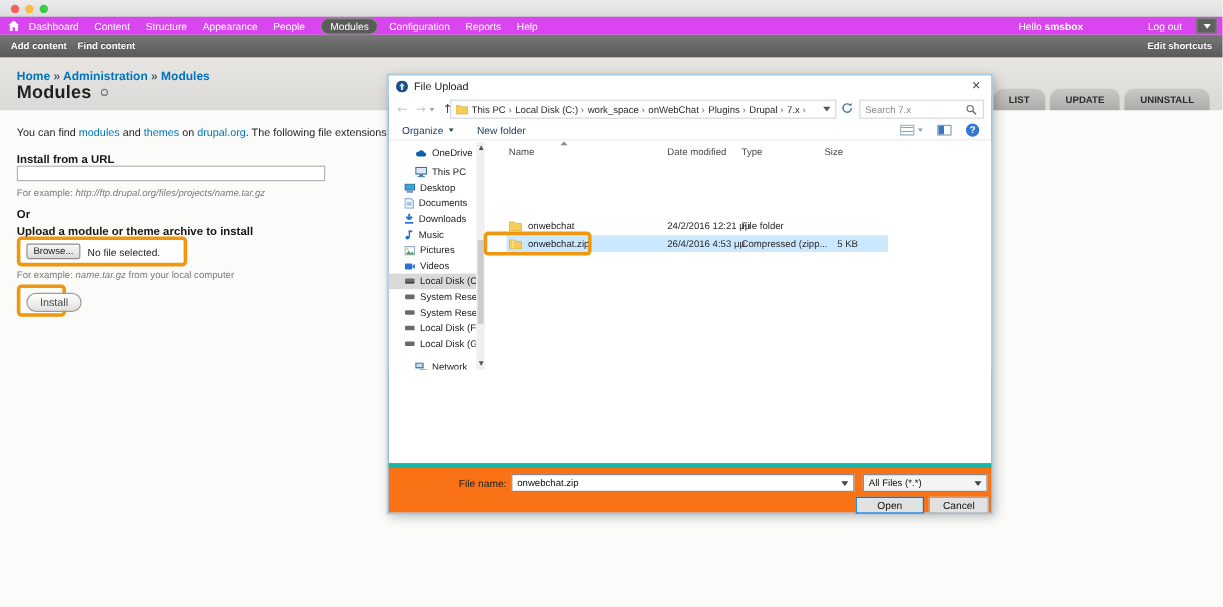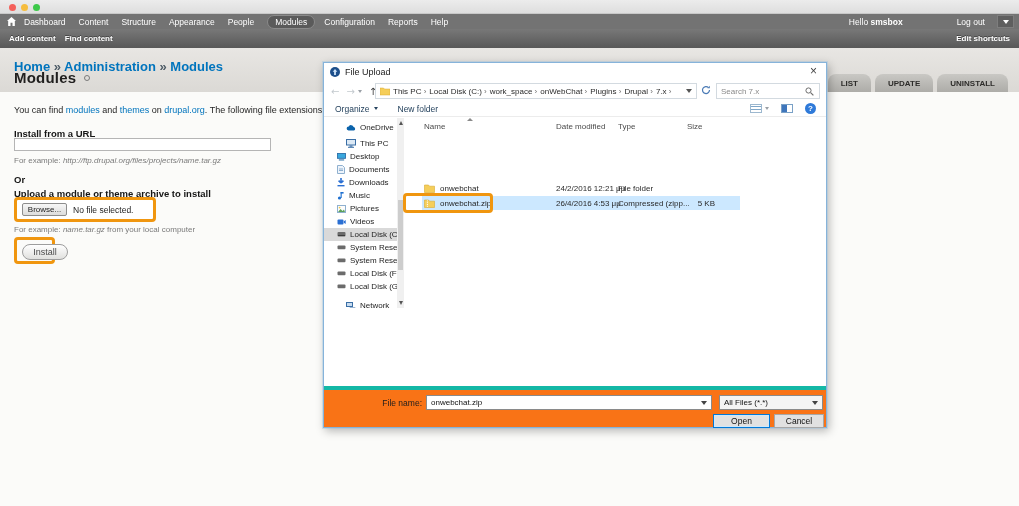--- a/index.html
+++ b/index.html
@@ -8,21 +8,21 @@
 
   
   .macbar { position:absolute; left:0; top:0; width:100%; height:14px;
     background:linear-gradient(#ececec,#dedede); border-bottom:1px solid #c8c8c8; }
   .tl { position:absolute; top:4px; width:7px; height:7px; border-radius:50%; }
   .tl.red { left:9px;  background:#f4605a; }
   .tl.yel { left:21px; background:#f6bd3e; }
   .tl.grn { left:33px; background:#3dc94a; }
 
   
-  .adminbar { position:absolute; left:0; top:14px; width:100%; height:15px; background:#737373;
+  .adminbar { position:absolute; left:0; top:14px; width:100%; height:15px; background:#d946ef;
     display:flex; align-items:center; color:#fff; font-size:8.5px; }
   .adminbar .home { margin:0 8px 0 7px; display:flex; }
   .adminbar .mi { margin-right:13px; cursor:pointer; white-space:nowrap; }
   .adminbar .mi.active { background:#5a5a5a; border:1px solid #8a8a8a; border-radius:8px; padding:1px 7px; margin-right:9px; }
   .admin-right { margin-left:auto; display:flex; align-items:center; }
   .admin-right .greet { margin-right:18px; }
   .admin-right .logout { margin-right:12px; cursor:pointer;padding-left:36px; }
   .caretbtn { width:17px; height:13px; background:#5f5f5f; border:1px solid #7e7e7e;
     display:flex; align-items:center; justify-content:center; margin-right:5px; cursor:pointer; }
   .tri-dn { width:0; height:0; border-left:3px solid transparent; border-right:3px solid transparent; border-top:4px solid #fff; }
@@ -30,21 +30,21 @@
   
   .shortcutbar { position:absolute; left:0; top:29px; width:100%; height:19px;
     background:linear-gradient(#787878,#585858); display:flex; align-items:center;
     color:#fff; font-size:8px; font-weight:bold; text-shadow:0 -1px 0 rgba(0,0,0,.4); }
   .shortcutbar .sc { margin-left:9px; cursor:pointer; }
   .shortcutbar .edit { margin-left:auto; margin-right:9px; cursor:pointer; }
 
   
   .pageheader { position:absolute; left:0; top:48px; width:100%; height:44px;
     background:linear-gradient(#e8e6e3,#dbd9d5); }
-  .breadcrumb { position:absolute; left:14px; top:11px; font-size:13px; font-weight:bold; color:#0074bd; }
+  .breadcrumb { position:absolute; left:14px; top:11px; font-size:10px; font-weight:bold; color:#0074bd; }
   .breadcrumb a { color:#0074bd; text-decoration:none; cursor:pointer; }
   .breadcrumb a:not(:last-child)::after { content:" » "; color:#4d5b66; }
   .pagetitle { position:absolute; left:14px; top:21px; font-size:15px; font-weight:bold; color:#201f1e; letter-spacing:.2px; }
   .ctx-circle { display:inline-block; width:6px; height:6px; border:1.5px solid #7a7a7a; border-radius:50%;
     margin-left:8px; vertical-align:2px; cursor:pointer; }
   .tabs { position:absolute; right:11px; bottom:0; display:flex; }
   .tab { background:linear-gradient(#c9c8c4,#adaca8); border-radius:8px 8px 0 0; margin-left:4px;
     padding:5px 13px 4px; font-size:8px; font-weight:bold; color:#2d2c2a; cursor:pointer; }
 
   

